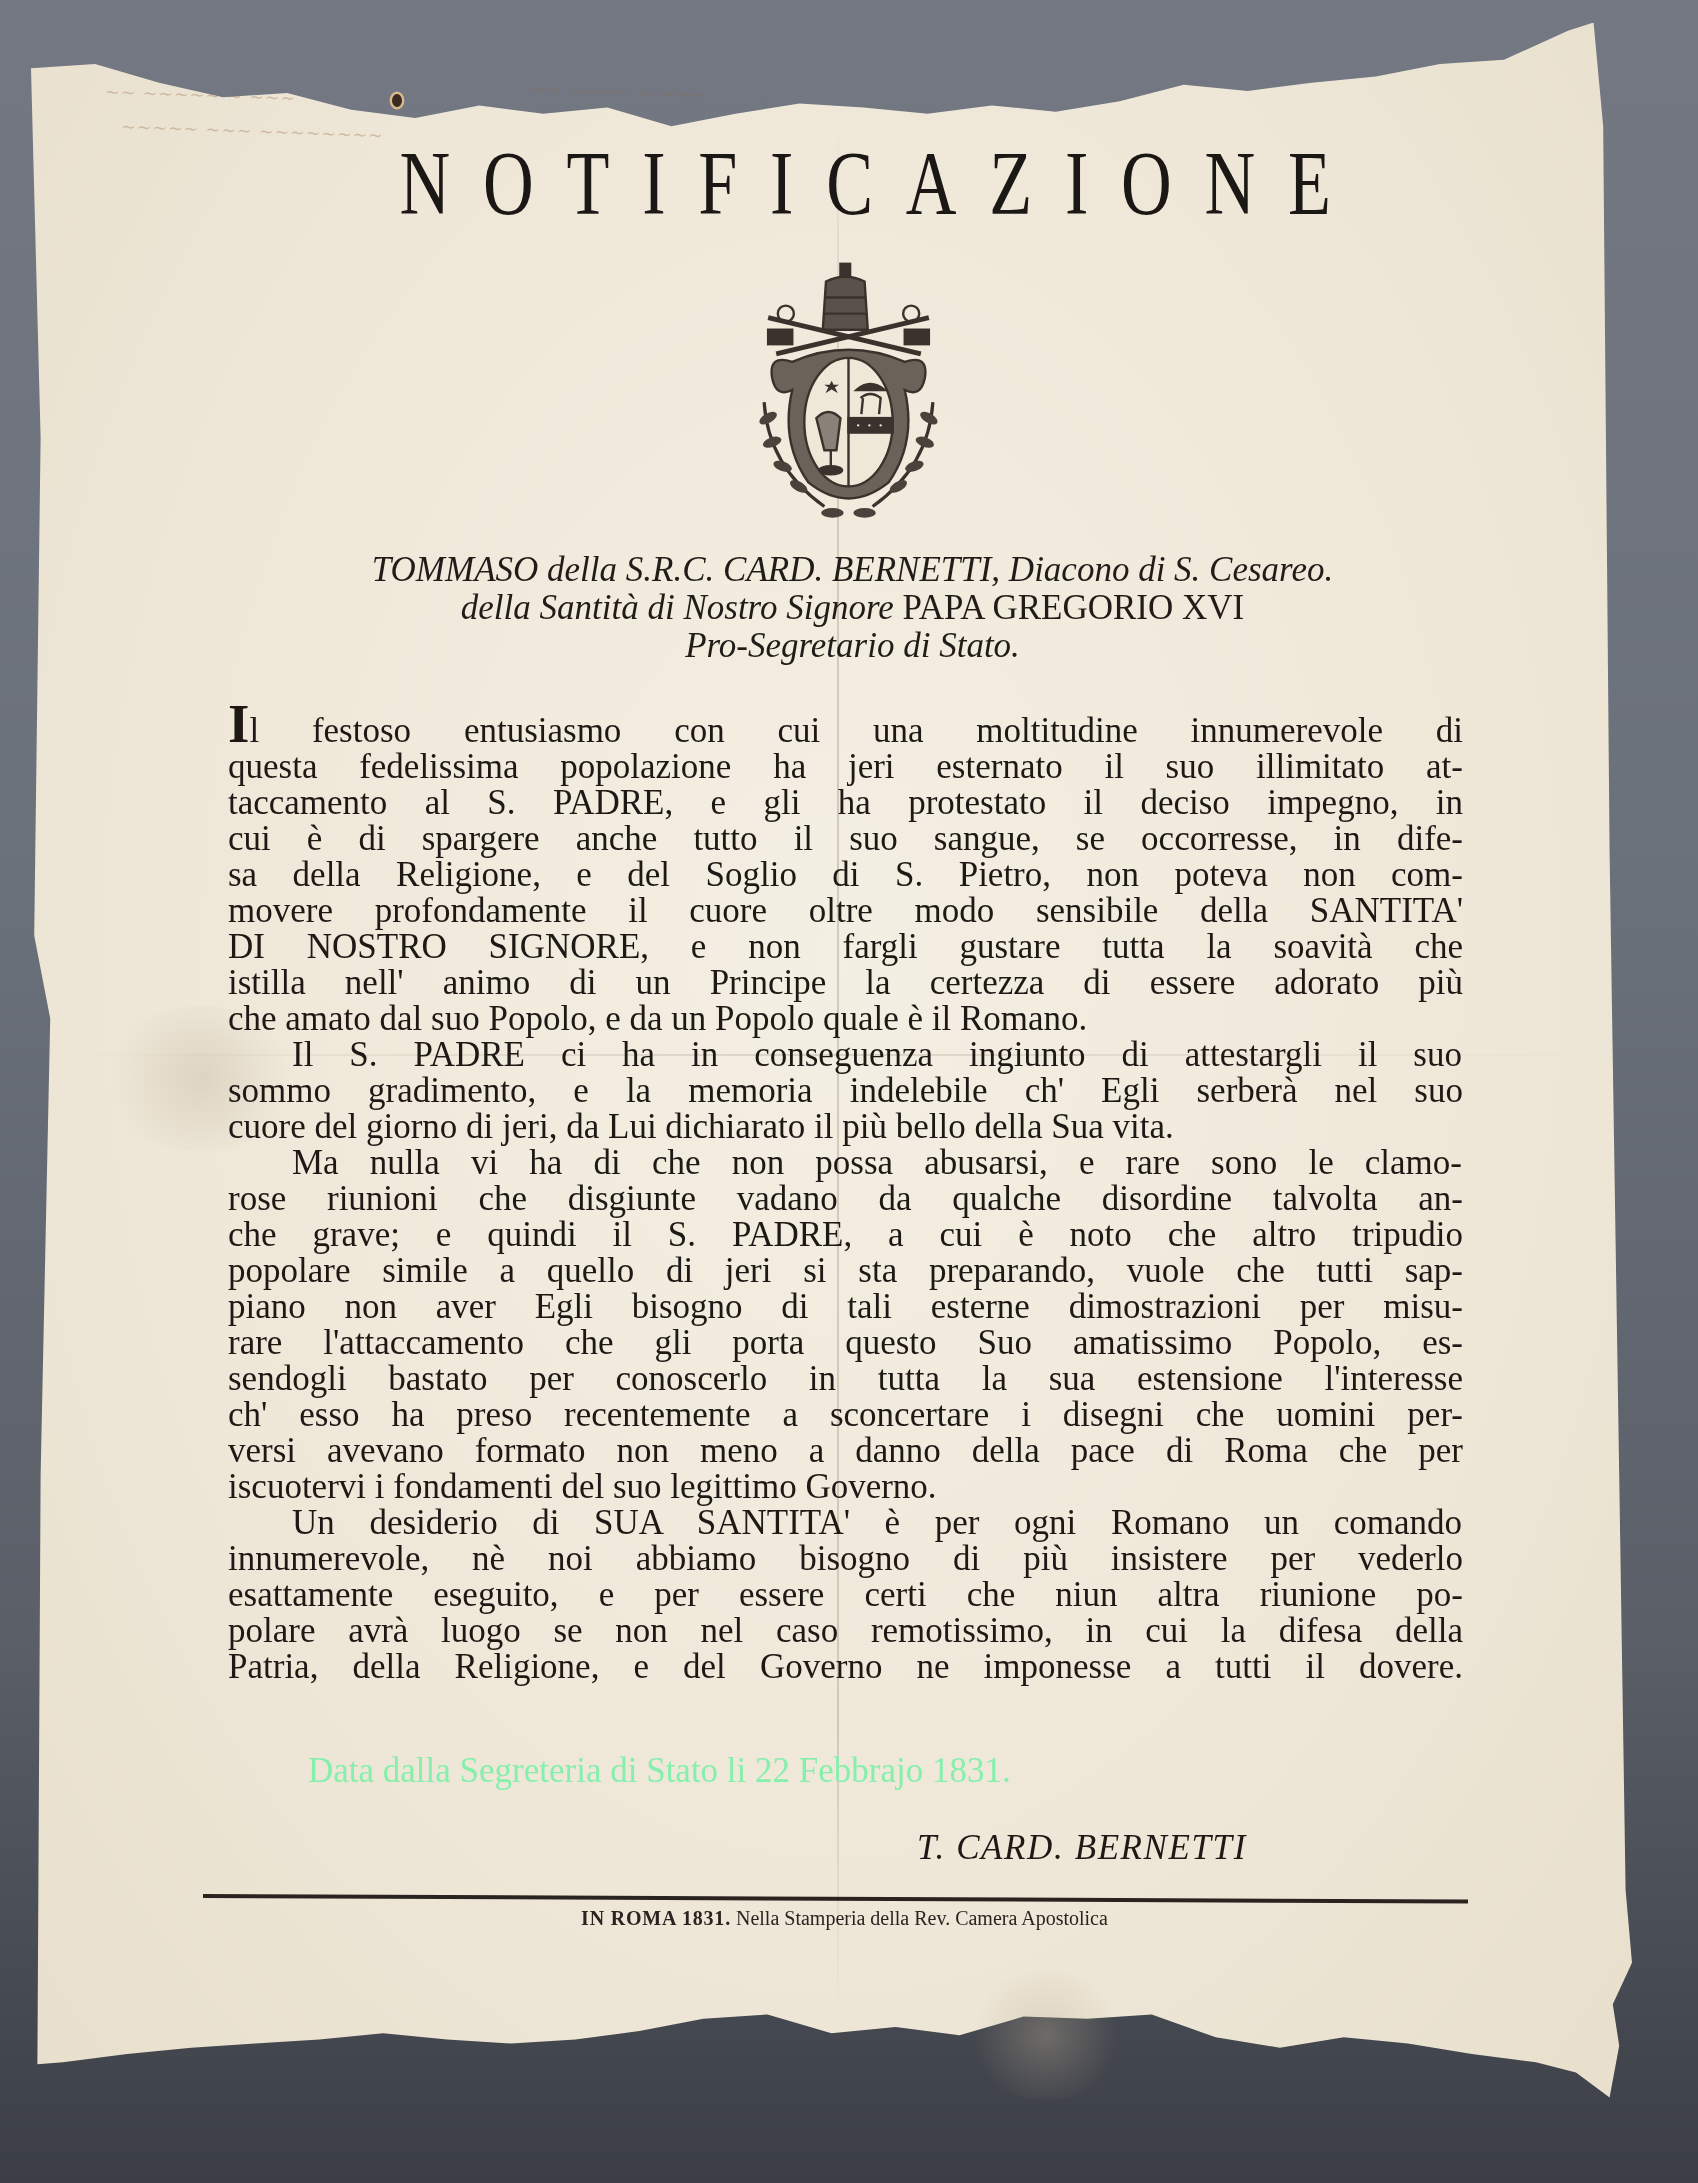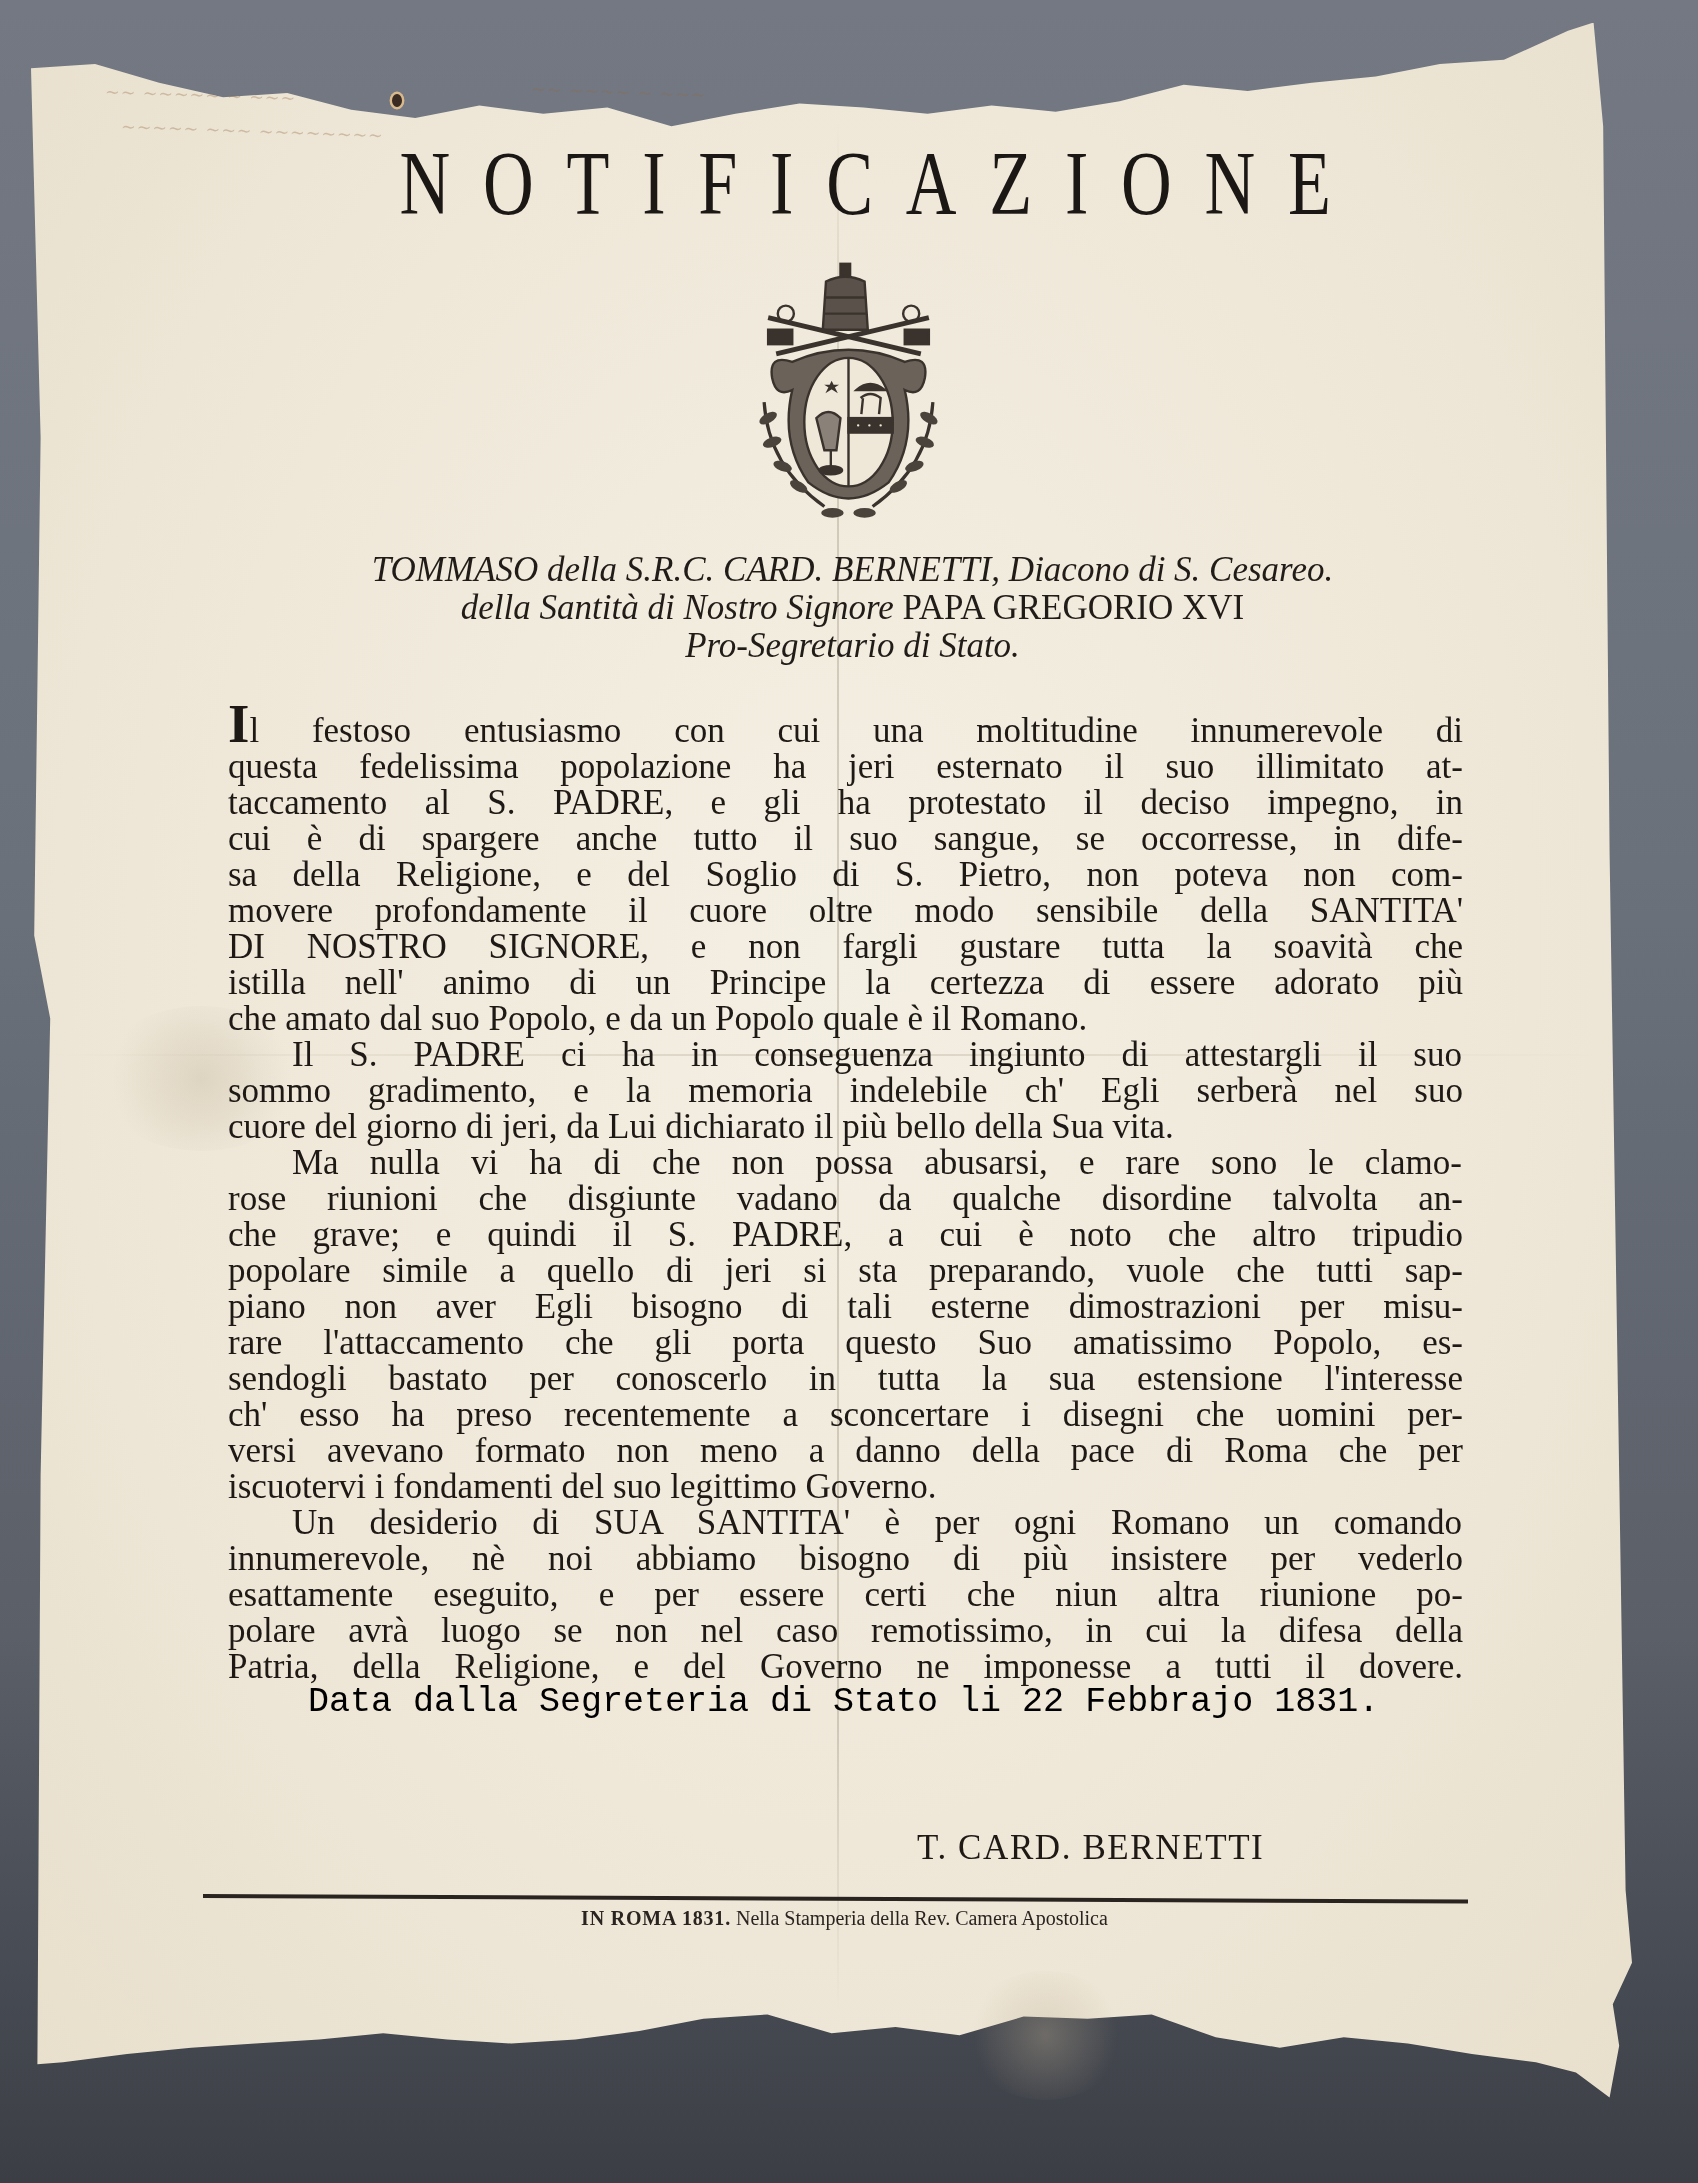--- a/index.html
+++ b/index.html
@@ -76,28 +76,28 @@
     font-family: "Liberation Serif", "DejaVu Serif", serif;
     font-size: 35px; line-height: 36px;
     text-align: justify;
   }
   .line { display: block; white-space: nowrap; text-align-last: justify; text-align: justify; width: 1235px; }
   .line.last { text-align-last: left; }
   .indent { padding-left: 64px; width: 1170px; }
   .dropcap { font-size: 55px; line-height: 32px; font-weight: bold; }
 
   .dateline {
-    position: absolute; left: 308px; top: 1682px;
-    font-family: Liberation Mono, monospace;
-    font-size: 35px; color: #000000; white-space: nowrap;
+    position: absolute; left: 308px; top: 1751px;
+    font-family: Liberation Serif, serif;
+    font-size: 35px; color: #86efac; white-space: nowrap;
   }
   .signature {
     position: absolute; left: 917px; top: 1828px;
     font-family: "Liberation Serif", "DejaVu Serif", serif;
-    font-size: 35px; letter-spacing: 1.6px; color: #1e1915; white-space: nowrap;
+    font-style: italic; font-size: 35px; letter-spacing: 1.6px; color: #1e1915; white-space: nowrap;
   }
   .rule {
     position: absolute; left: 203px; top: 1894px; width: 1265px; height: 4px;
     background: #2a2420; transform: rotate(0.25deg); transform-origin: left;
   }
   .imprint {
     position: absolute; left: 201px; top: 1907px; width: 1287px;
     text-align: center;
     font-family: "Liberation Serif", "DejaVu Serif", serif;
     font-size: 20px; color: #2a2420; white-space: nowrap;

